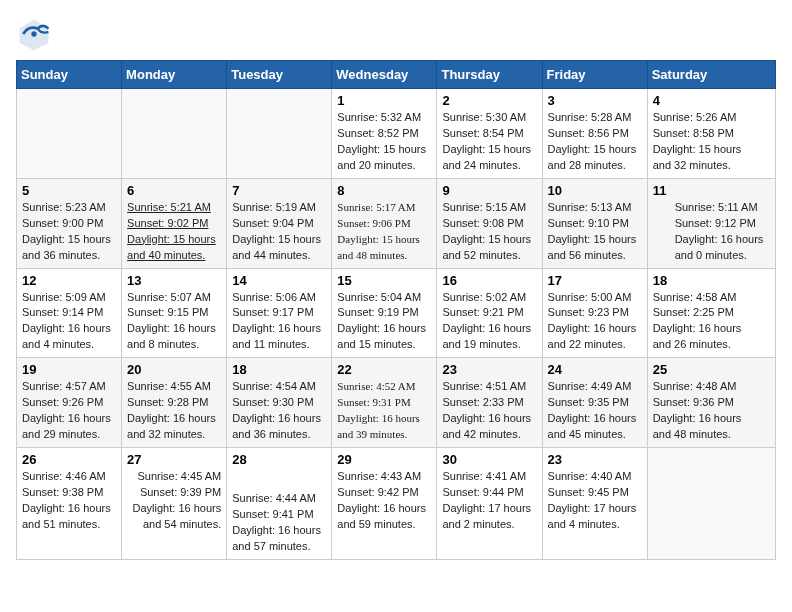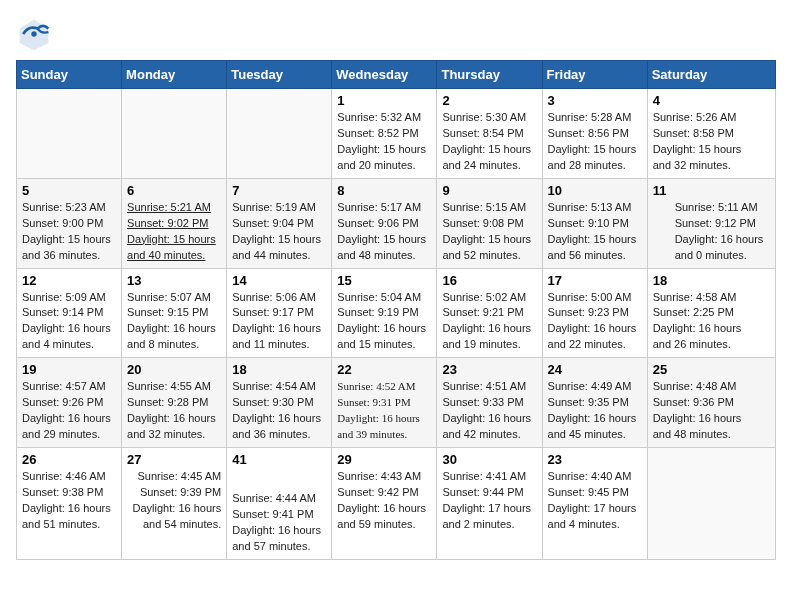--- a/index.html
+++ b/index.html
@@ -177,21 +177,21 @@
         </td>
         <td>
           <span class="day-number">7</span>
           <div class="day-info" style="white-space: pre-line;">Sunrise: 5:19 AM
 Sunset: 9:04 PM
 Daylight: 15 hours
 and 44 minutes.</div>
         </td>
         <td>
           <span class="day-number">8</span>
-          <div class="day-info" style="white-space: pre-line;">Sunrise: 5:17 AM
+          <div class="day-info" style="white-space: pre-line; font-family: Liberation Serif, serif;">Sunrise: 5:17 AM
 Sunset: 9:06 PM
 Daylight: 15 hours
 and 48 minutes.</div>
         </td>
         <td>
           <span class="day-number">9</span>
           <div class="day-info" style="white-space: pre-line;">Sunrise: 5:15 AM
 Sunset: 9:08 PM
 Daylight: 15 hours
 and 52 minutes.</div>
@@ -287,21 +287,21 @@
         <td>
           <span class="day-number">22</span>
           <div class="day-info" style="white-space: pre-line; font-family: Liberation Serif, serif;">Sunrise: 4:52 AM
 Sunset: 9:31 PM
 Daylight: 16 hours
 and 39 minutes.</div>
         </td>
         <td>
           <span class="day-number">23</span>
           <div class="day-info" style="white-space: pre-line;">Sunrise: 4:51 AM
-Sunset: 9:33 PM
+Sunset: 2:33 PM
 Daylight: 16 hours
 and 42 minutes.</div>
         </td>
         <td>
           <span class="day-number">24</span>
           <div class="day-info" style="white-space: pre-line;">Sunrise: 4:49 AM
 Sunset: 9:35 PM
 Daylight: 16 hours
 and 45 minutes.</div>
         </td>
@@ -322,21 +322,21 @@
 and 51 minutes.</div>
         </td>
         <td>
           <span class="day-number">27</span>
           <div class="day-info" style="white-space: pre-line; text-align: right;">Sunrise: 4:45 AM
 Sunset: 9:39 PM
 Daylight: 16 hours
 and 54 minutes.</div>
         </td>
         <td>
-          <span class="day-number">41</span>
+          <span class="day-number">28</span>
           <div class="day-info" style="white-space: pre-line; margin-top: 24px;">Sunrise: 4:44 AM
 Sunset: 9:41 PM
 Daylight: 16 hours
 and 57 minutes.</div>
         </td>
         <td>
           <span class="day-number">29</span>
           <div class="day-info" style="white-space: pre-line;">Sunrise: 4:43 AM
 Sunset: 9:42 PM
 Daylight: 16 hours

